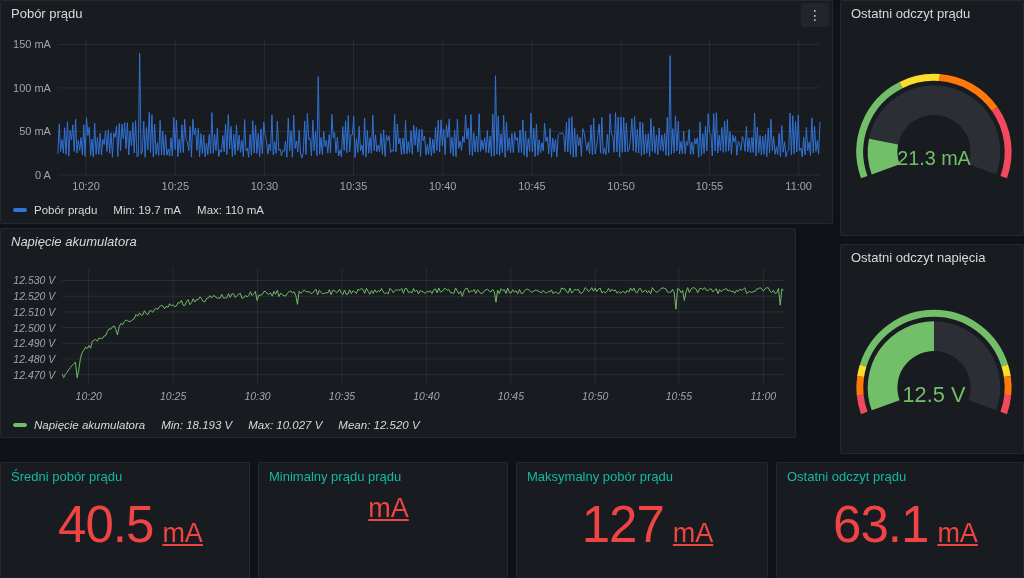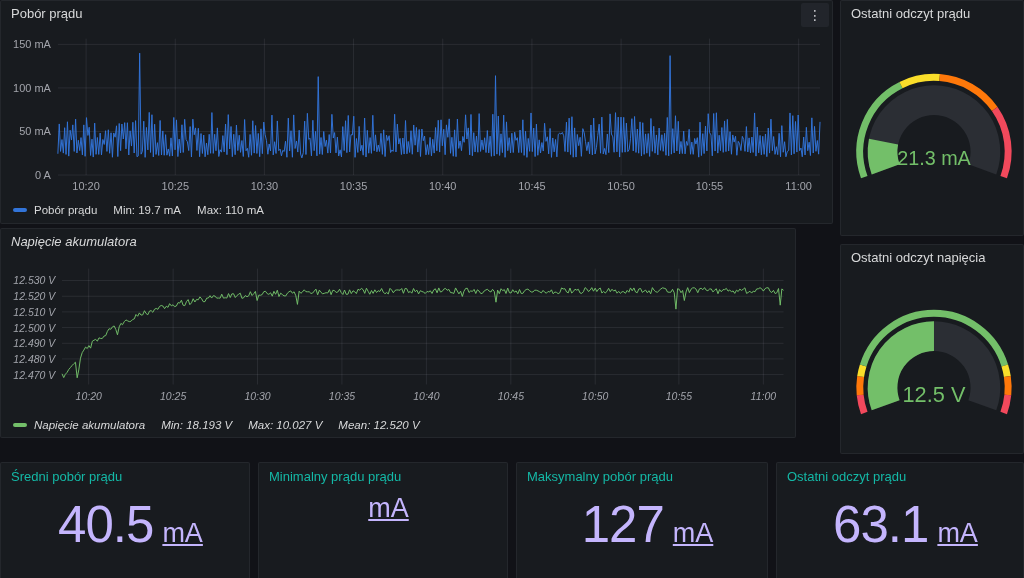--- a/index.html
+++ b/index.html
@@ -13,21 +13,21 @@
          border-radius:2px;display:flex;align-items:center;justify-content:center;
          color:#c7c8cc;font-size:14px;line-height:1;cursor:pointer;z-index:4;}
   svg.fill{position:absolute;left:0;top:0;width:100%;height:100%;}
   .legend{position:absolute;left:12px;bottom:7px;display:flex;align-items:center;gap:16px;
           font-size:11.5px;color:#d8d9da;white-space:nowrap;z-index:3;}
   .litem{display:flex;align-items:center;}
   .mark{width:14px;height:4px;border-radius:2px;display:inline-block;margin-right:7px;}
   .lseries{cursor:pointer;}
   .stat-title{position:absolute;left:10px;top:6px;font-size:13px;font-weight:500;color:#14b8a6;white-space:nowrap;}
   .stat-value{position:absolute;left:0;right:0;top:30px;display:flex;justify-content:center;
-              align-items:baseline;gap:9px;color:#c4b5fd;margin-left:11px;}
+              align-items:baseline;gap:9px;color:#ef4444;margin-left:11px;}
   .stat-num{font-size:51px;font-weight:500;letter-spacing:-1px;line-height:1.25;}
   .stat-unit{font-size:27px;font-weight:500;text-decoration:underline;}
 </style>
 </head>
 <body>
 
 <div id="screen">
 
   <div class="panel" style="left:0;top:0;width:833px;height:224px;">
     <div class="ptitle">Pobór prądu</div>

